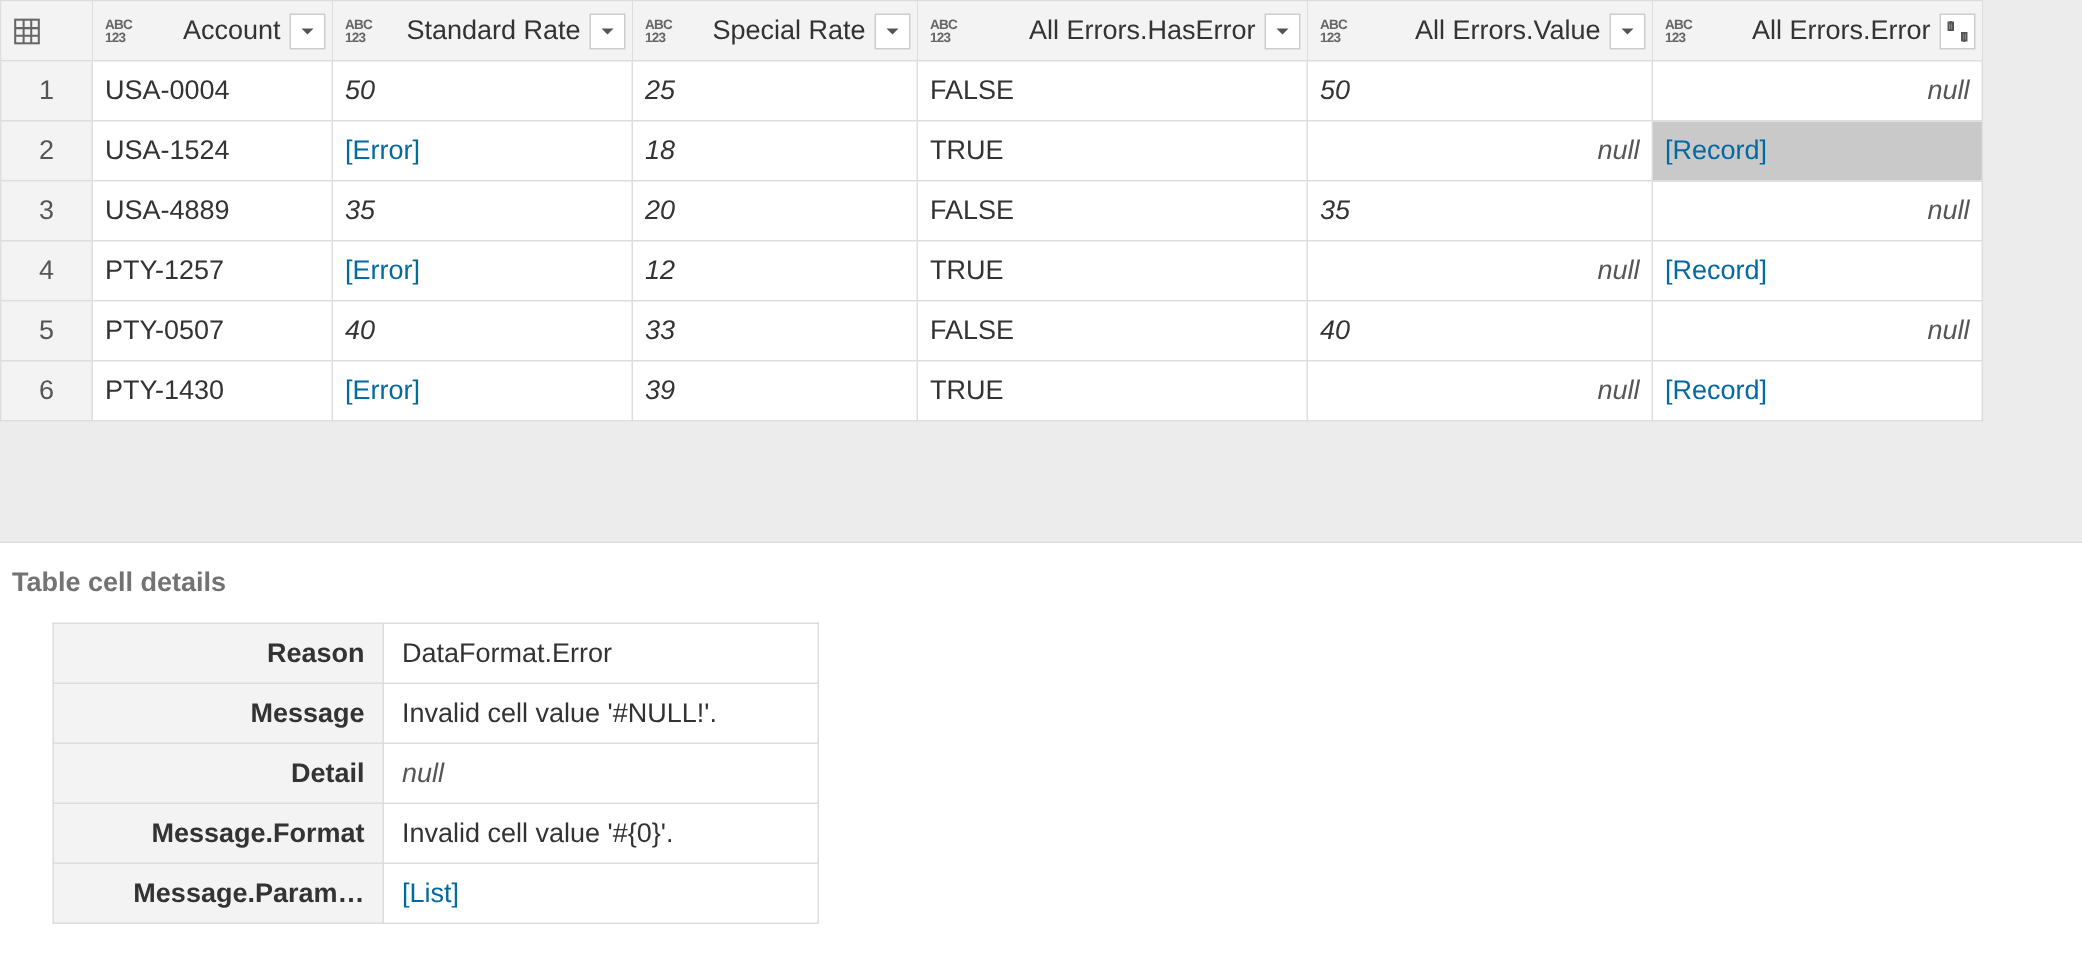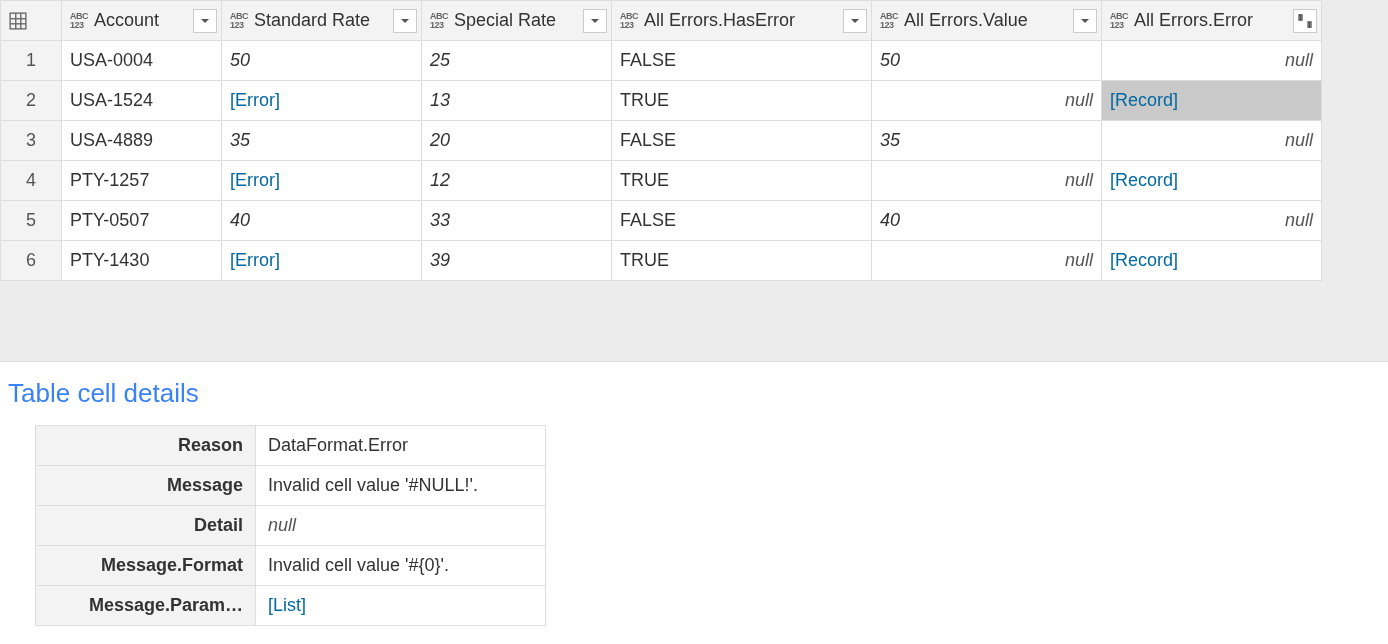--- a/index.html
+++ b/index.html
@@ -32,20 +32,21 @@
     background: #f3f3f3;
     position: relative;
     padding-right: 34px;
   }
   .rownum-col { width: 54px; text-align: center !important; background:#f3f3f3; color:#555;}
   thead .rownum-col { padding:0; }
   .col-header {
     display: flex;
     align-items: center;
     gap: 6px;
+    justify-content: space-between;
   }
   .type-icon {
     display: inline-flex;
     flex-direction: column;
     font-size: 9px;
     line-height: 9px;
     color: #666;
     font-weight: 600;
     letter-spacing: -0.5px;
   }
@@ -73,24 +74,24 @@
   }
   .num { text-align: left; font-style: italic; color:#333;}
   .null { text-align: right !important; font-style: italic; color:#555;}
   .link { color: #0369a1; cursor: pointer; }
   .selected { background: #c9c9c9; }
   
   .details {
     padding: 12px 8px 20px 8px;
   }
   .details h2 {
-    font-weight: 400;
-    font-size: 26px;
+    font-weight: 700;
+    font-size: 18px;
     margin: 4px 0 16px 0;
-    color: #3b82f6;
+    color: #737373;
   }
   table.kv {
     border-collapse: collapse;
     margin-left: 27px;
   }
   table.kv td {
     border: 1px solid #ddd;
     height: 40px;
     padding: 0 12px;
   }
@@ -221,21 +222,21 @@
           <td class="num">50</td>
           <td class="num">25</td>
           <td>FALSE</td>
           <td class="num">50</td>
           <td class="null">null</td>
         </tr>
         <tr>
           <td class="rownum-col">2</td>
           <td>USA-1524</td>
           <td><span class="link">[Error]</span></td>
-          <td class="num">13</td>
+          <td class="num">18</td>
           <td>TRUE</td>
           <td class="null">null</td>
           <td class="selected"><span class="link">[Record]</span></td>
         </tr>
         <tr>
           <td class="rownum-col">3</td>
           <td>USA-4889</td>
           <td class="num">35</td>
           <td class="num">20</td>
           <td>FALSE</td>

